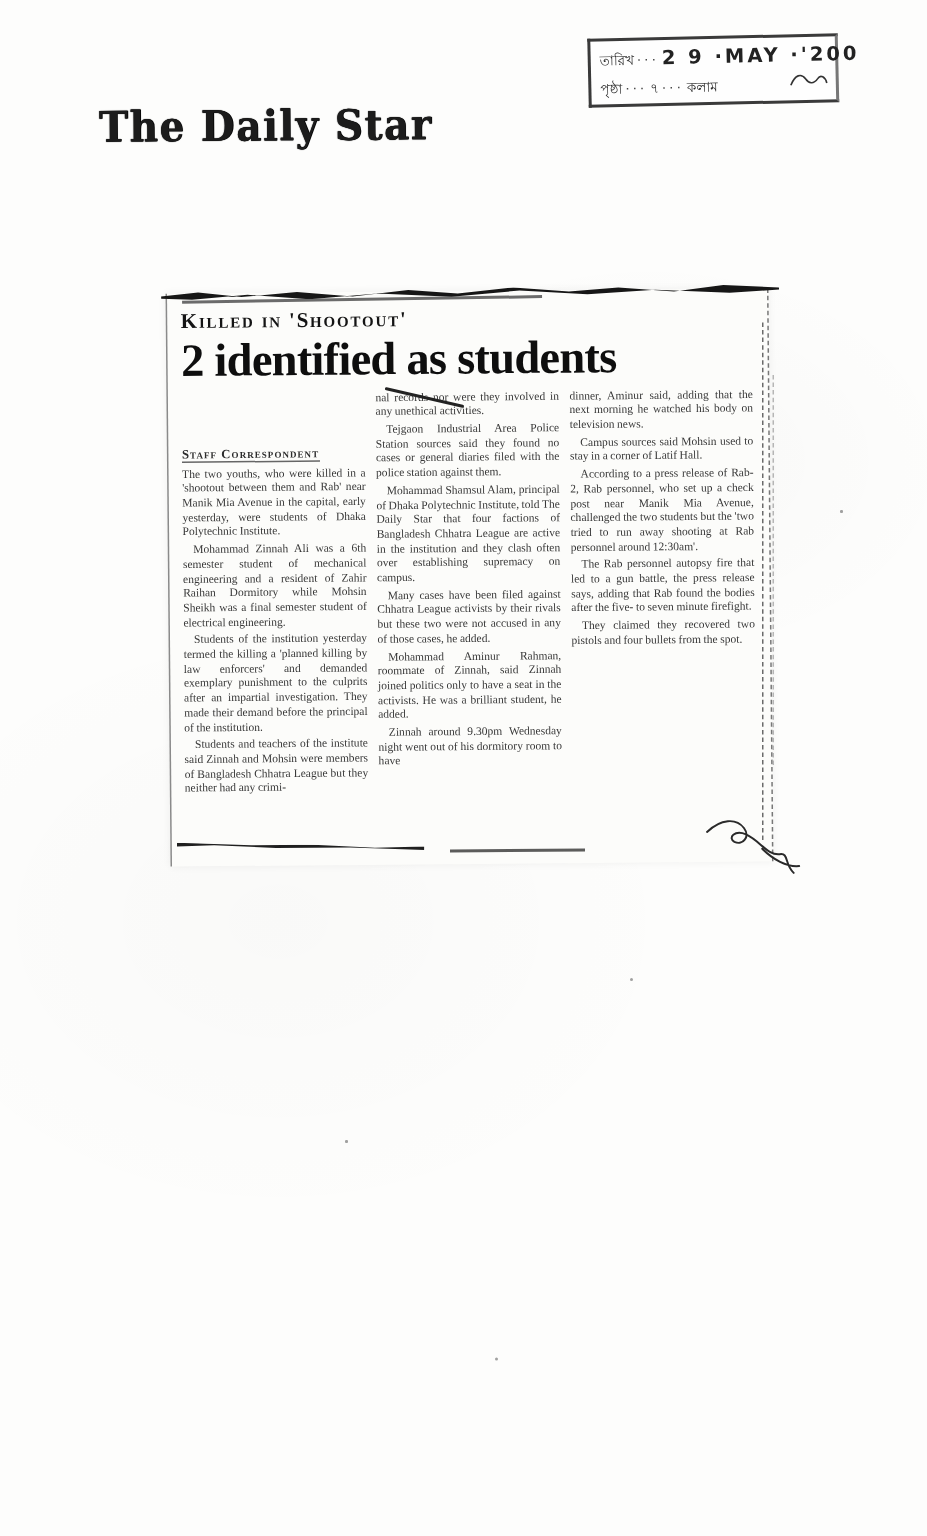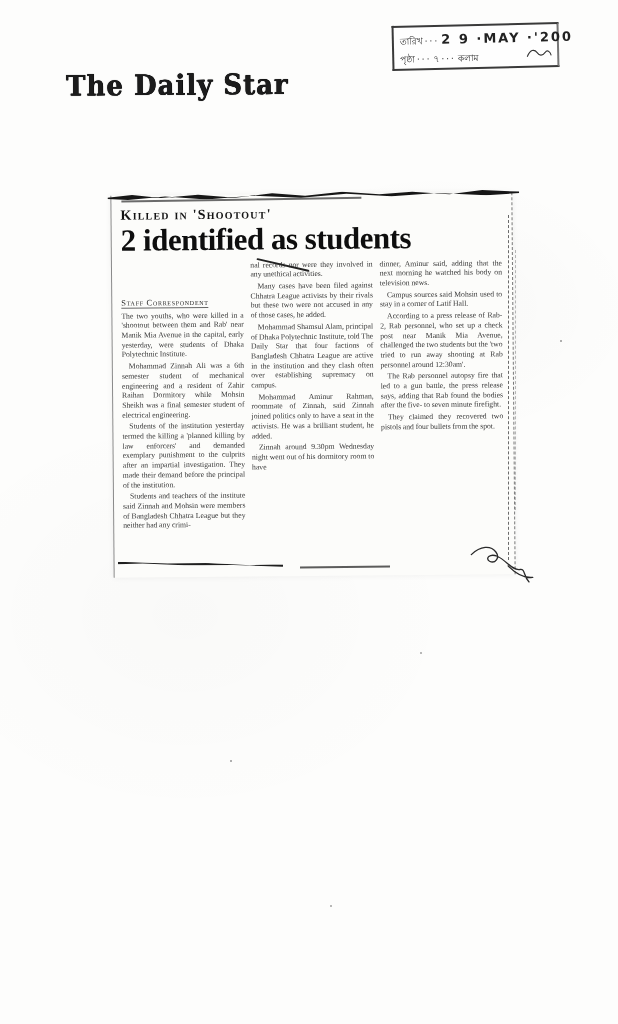--- a/index.html
+++ b/index.html
@@ -70,21 +70,21 @@
     font-variant:small-caps;
     font-size:14px;font-weight:600;letter-spacing:1.2px;color:#141414;
   }
   .headline{
     font-size:31px;font-weight:bold;letter-spacing:-0.5px;
     color:#0e0e0e;line-height:1.02;margin:1px 0 5px 0;
     white-space:nowrap;
   }
   .byline{
     display:inline-block;
-    font-variant:small-caps;font-weight:normal;
+    font-variant:small-caps;font-weight:bold;
     font-size:8.5px;letter-spacing:0.7px;color:#2c2c2c;
     border-bottom:0.5px solid #666;
     margin-bottom:3px;
     margin-top:36px;
   }
   .columns{display:flex;gap:7px;min-height:278px;}
   .col{flex:1 1 0;}
   .col p{
     margin:0 0 2px 0;
     font-size:7.7px;line-height:1.26;
@@ -152,22 +152,23 @@
     <div class="torn-top2"></div>
     <div class="clip-inner">
       <div class="kicker">Killed in 'Shootout'</div>
       <div class="headline">2 identified as students</div>
       <div class="columns">
         <div class="col">
           <span class="byline">Staff Correspondent</span>
         <p>The two youths, who were killed in a 'shootout between them and Rab' near Manik Mia Avenue in the capital, early yesterday, were students of Dhaka Polytechnic Institute.</p><p class="indent">Mohammad Zinnah Ali was a 6th semester student of mechanical engineering and a resident of Zahir Raihan Dormitory while Mohsin Sheikh was a final semester student of electrical engineering.</p><p class="indent">Students of the institution yesterday termed the killing a 'planned killing by law enforcers' and demanded exemplary punishment to the culprits after an impartial investigation. They made their demand before the principal of the institution.</p><p class="indent">Students and teachers of the institute said Zinnah and Mohsin were members of Bangladesh Chhatra League but they neither had any crimi-</p></div>
         <div class="col">
             <p>nal records nor were they involved in any unethical activities.</p>
+            <p class="indent">Tejgaon Industrial Area Police Station sources said they found no cases or general diaries filed with the police station against them.</p>
+            <p class="indent">Mohammad Shamsul Alam, principal of Dhaka Polytechnic Institute, told The Daily Star that four factions of Bangladesh Chhatra League are active in the institution and they clash often over establishing supremacy on campus.</p>
             <p class="indent">Many cases have been filed against Chhatra League activists by their rivals but these two were not accused in any of those cases, he added.</p>
-            <p class="indent">Mohammad Shamsul Alam, principal of Dhaka Polytechnic Institute, told The Daily Star that four factions of Bangladesh Chhatra League are active in the institution and they clash often over establishing supremacy on campus.</p>
             <p class="indent">Mohammad Aminur Rahman, roommate of Zinnah, said Zinnah joined politics only to have a seat in the activists. He was a brilliant student, he added.</p>
             <p class="indent">Zinnah around 9.30pm Wednesday night went out of his dormitory room to have</p>
           </div>
         <div class="col">
             <p>dinner, Aminur said, adding that the next morning he watched his body on television news.</p>
             <p class="indent">Campus sources said Mohsin used to stay in a corner of Latif Hall.</p>
             <p class="indent">According to a press release of Rab-2, Rab personnel, who set up a check post near Manik Mia Avenue, challenged the two students but the 'two tried to run away shooting at Rab personnel around 12:30am'.</p>
             <p class="indent">The Rab personnel autopsy fire that led to a gun battle, the press release says, adding that Rab found the bodies after the five- to seven minute firefight.</p>
             <p class="indent">They claimed they recovered two pistols and four bullets from the spot.</p>
           </div>

